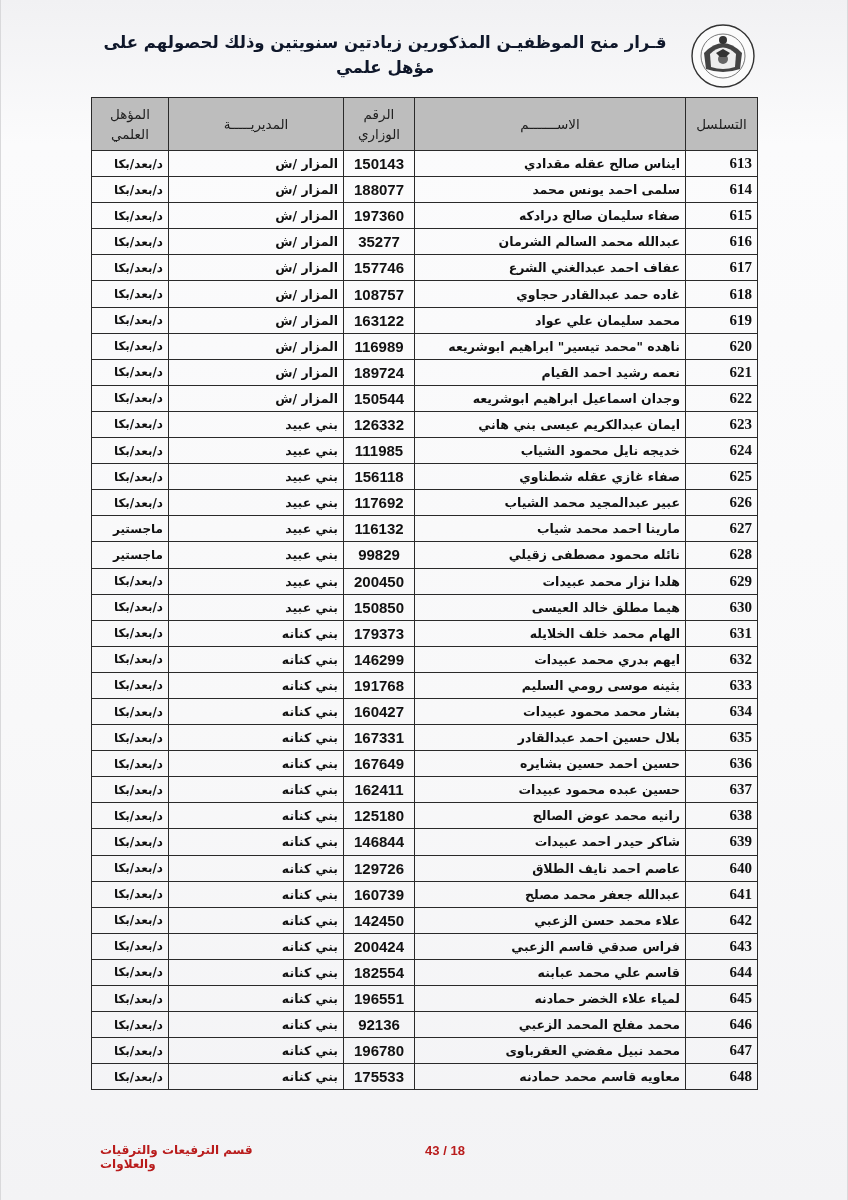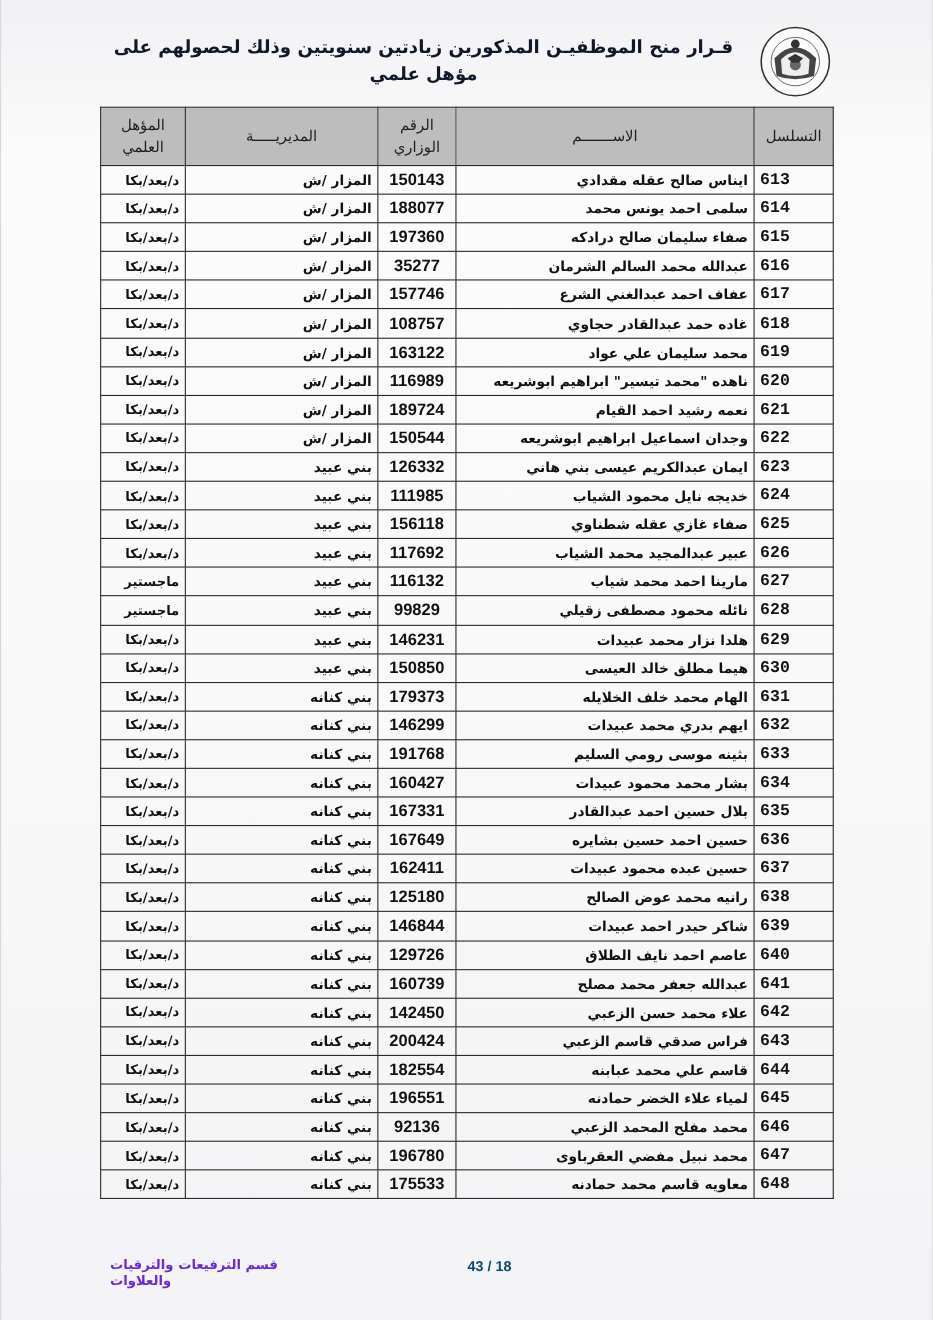--- a/index.html
+++ b/index.html
@@ -31,32 +31,32 @@
       font-family: "DejaVu Sans", sans-serif;
     }
     table.main td, table.main th {
       border: 1.3px solid #2a2a2a; padding: 0 5px; height: 26.1px; box-sizing: border-box;
       white-space: nowrap; overflow: hidden;
     }
     table.main th {
       background: #bdbdbd; font-weight: normal; font-size: 13.5px; height: 53px;
       line-height: 20px; color: #1e1e1e;
     }
-    td.serial { text-align: left; font-weight: bold; font-size: 15px; font-family: Liberation Mono, monospace; }
+    td.serial { text-align: right; font-weight: bold; font-size: 15px; font-family: Liberation Serif, serif; }
     td.name { text-align: right; font-weight: bold; font-size: 12.5px; }
     td.num { text-align: center; font-weight: bold; font-size: 15px; font-family: "Liberation Sans", sans-serif; }
     td.dir { text-align: right; font-weight: bold; font-size: 12.5px; }
     td.qual { text-align: right; font-weight: bold; font-size: 12px; }
     .footer-dept {
       position: absolute; left: 100px; top: 1143px; width: 170px; text-align: left;
-      direction: rtl; font-size: 12px; font-weight: bold; color: #6d28d9;
+      direction: rtl; font-size: 12px; font-weight: bold; color: #b91c1c;
     }
     .footer-page {
       position: absolute; left: 405px; top: 1143px; width: 80px; text-align: center;
-      font-family: "Liberation Sans", sans-serif; font-weight: bold; font-size: 13px; color: #0c4a6e;
+      font-family: "Liberation Sans", sans-serif; font-weight: bold; font-size: 13px; color: #b91c1c;
     }
   </style>
 </head>
 <body>
 
 <div class="page-edge"></div>
 
 <div class="title">
   <div>قـرار منح الموظفيـن المذكورين زيادتين سنويتين وذلك لحصولهم على مؤهل علمي</div>
 </div>
@@ -203,21 +203,21 @@
       <tr>
         <td class="serial">628</td>
         <td class="name">نائله محمود مصطفى زقيلي</td>
         <td class="num">99829</td>
         <td class="dir">بني عبيد</td>
         <td class="qual">ماجستير</td>
       </tr>
       <tr>
         <td class="serial">629</td>
         <td class="name">هلدا نزار محمد عبيدات</td>
-        <td class="num">146231</td>
+        <td class="num">200450</td>
         <td class="dir">بني عبيد</td>
         <td class="qual">د/بعد/بكا</td>
       </tr>
       <tr>
         <td class="serial">630</td>
         <td class="name">هيما مطلق خالد العيسى</td>
         <td class="num">150850</td>
         <td class="dir">بني عبيد</td>
         <td class="qual">د/بعد/بكا</td>
       </tr>

